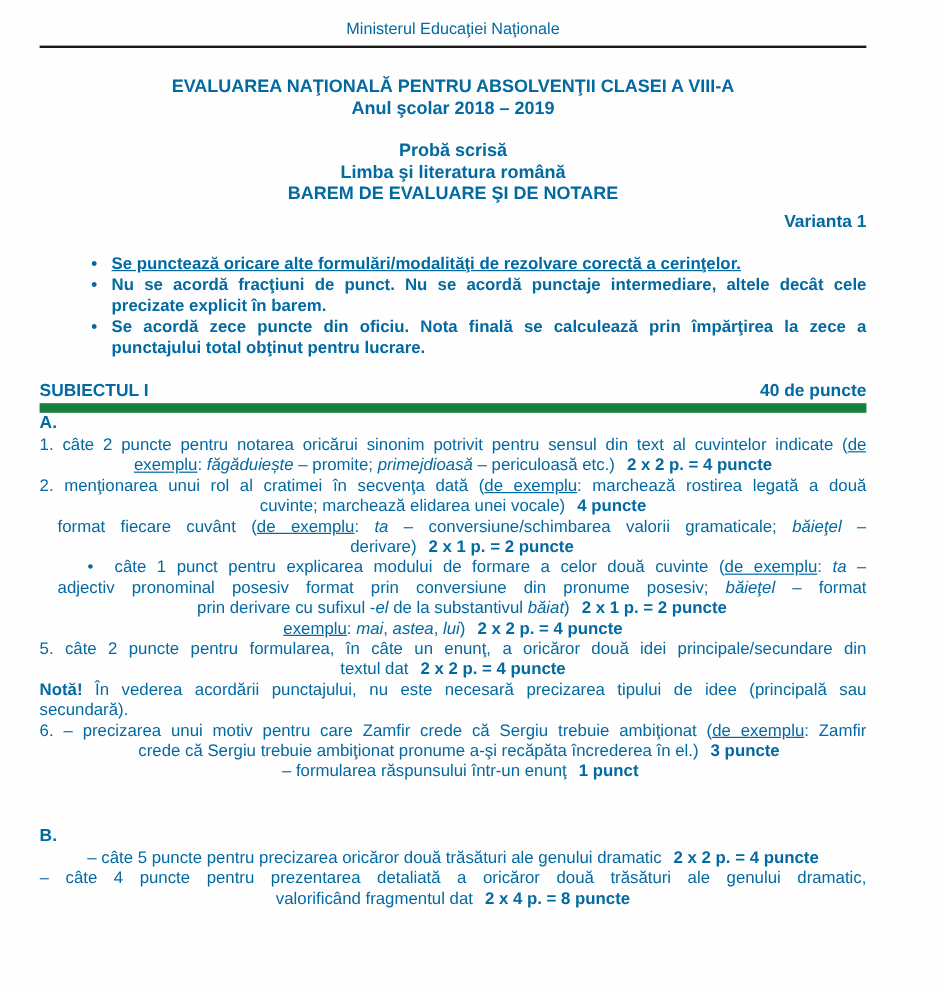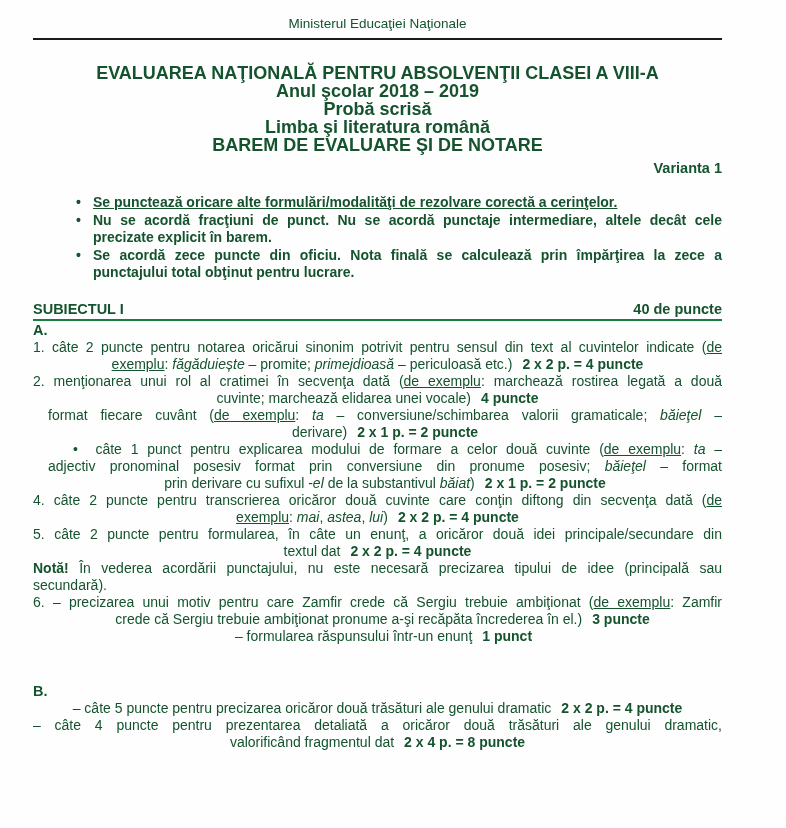--- a/index.html
+++ b/index.html
@@ -1,50 +1,50 @@
 <!DOCTYPE html>
 <html><head>
 <meta charset="utf-8">
 <style>
   * { box-sizing: border-box; }
   html, body { margin: 0; padding: 0; background: #ffffff; }
   .page {
     position: relative;
     width: 786px; height: 828px;
     background: #fefefe;
-    color: #14532d;
+    color: #0369a1;
     font-family: "Liberation Sans", sans-serif;
     padding: 16px 64px 0 33px;
     overflow: hidden;
   }
   
   .org-line { text-align: center; font-size: 13.5px; line-height: 16px; }
   .head-rule { border: none; border-top: 2px solid #1a1a1a; margin: 6px 0 0 0; }
 
   
-  .tline { text-align: center; font-weight: 700; font-size: 18px; line-height: 18px; }
+  .tline { text-align: center; font-weight: 700; font-size: 15px; line-height: 18px; }
   .mt-big { margin-top: 24px; }
-  .mt-mid { }
+  .mt-mid { margin-top: 17px; }
   .mt-sm  { }
   .variant-row { text-align: right; font-weight: 700; font-size: 14.5px; line-height: 17px; margin-top: 6px; }
 
   
   .rules { margin-top: 17px; }
   .rule {
     font-size: 14px; line-height: 17.5px;
     font-weight: 700; text-align: justify;
     padding-left: 25px; text-indent: -17px; margin-left: 35px;
   }
   .rule .bullet { display: inline-block; width: 17px; text-indent: 0; }
 
   
   .subj-head {
     display: flex; justify-content: space-between; align-items: baseline;
     font-weight: 700; font-size: 14.5px; line-height: 17px;
-    border-bottom: 2px solid #15803d; padding-bottom: 1px;
+    border-bottom: 8px solid #15803d; padding-bottom: 1px;
     margin-top: 19px;
   }
   .sec-label { font-weight: 700; font-size: 14.5px; line-height: 17px; margin-top: 1px; }
   .section-b { margin-top: 38px; }
 
   
   .line { font-size: 14px; line-height: 17px; height: 17px; overflow: hidden; white-space: nowrap; }
   .line.just { white-space: normal; text-align: justify; text-align-last: justify; }
   .line.flexline { display: flex; justify-content: center; align-items: baseline; }
   .score { font-weight: 700; white-space: nowrap; margin-left: 10px; }
@@ -101,21 +101,20 @@
         <div class="line flexline" style="padding-left: 15px;">
           <span><span>derivare)</span></span>
           <span class="score">2 x 1 p. = 2 puncte</span>
         </div>
         <div class="line just" style="padding-left: 40px;"><span><span>•&nbsp;&nbsp;câte 1 punct pentru explicarea modului de formare a celor două cuvinte (</span><span class="sg-u">de exemplu</span><span>: </span><span class="sg-i">ta</span><span> –</span></span></div>
         <div class="line just" style="padding-left: 15px;"><span><span>adjectiv pronominal posesiv format prin conversiune din pronume posesiv; </span><span class="sg-i">băieţel</span><span> – format</span></span></div>
         <div class="line flexline" style="padding-left: 15px;">
           <span><span>prin derivare cu sufixul -</span><span class="sg-i">el</span><span> de la substantivul </span><span class="sg-i">băiat</span><span>)</span></span>
           <span class="score">2 x 1 p. = 2 puncte</span>
         </div>
-        <div class="line just"><span><span>4. câte 2 puncte pentru transcrierea oricăror două cuvinte care conţin diftong din secvenţa dată (</span><span class="sg-u">de</span></span></div>
         <div class="line flexline">
           <span><span class="sg-u">exemplu</span><span>: </span><span class="sg-i">mai</span><span>, </span><span class="sg-i">astea</span><span>, </span><span class="sg-i">lui</span><span>)</span></span>
           <span class="score">2 x 2 p. = 4 puncte</span>
         </div>
         <div class="line just"><span><span>5. câte 2 puncte pentru formularea, în câte un enunţ, a oricăror două idei principale/secundare din</span></span></div>
         <div class="line flexline">
           <span><span>textul dat</span></span>
           <span class="score">2 x 2 p. = 4 puncte</span>
         </div>
         <div class="line just"><span><span class="sg-b">Notă!</span><span> În vederea acordării punctajului, nu este necesară precizarea tipului de idee (principală sau</span></span></div>

